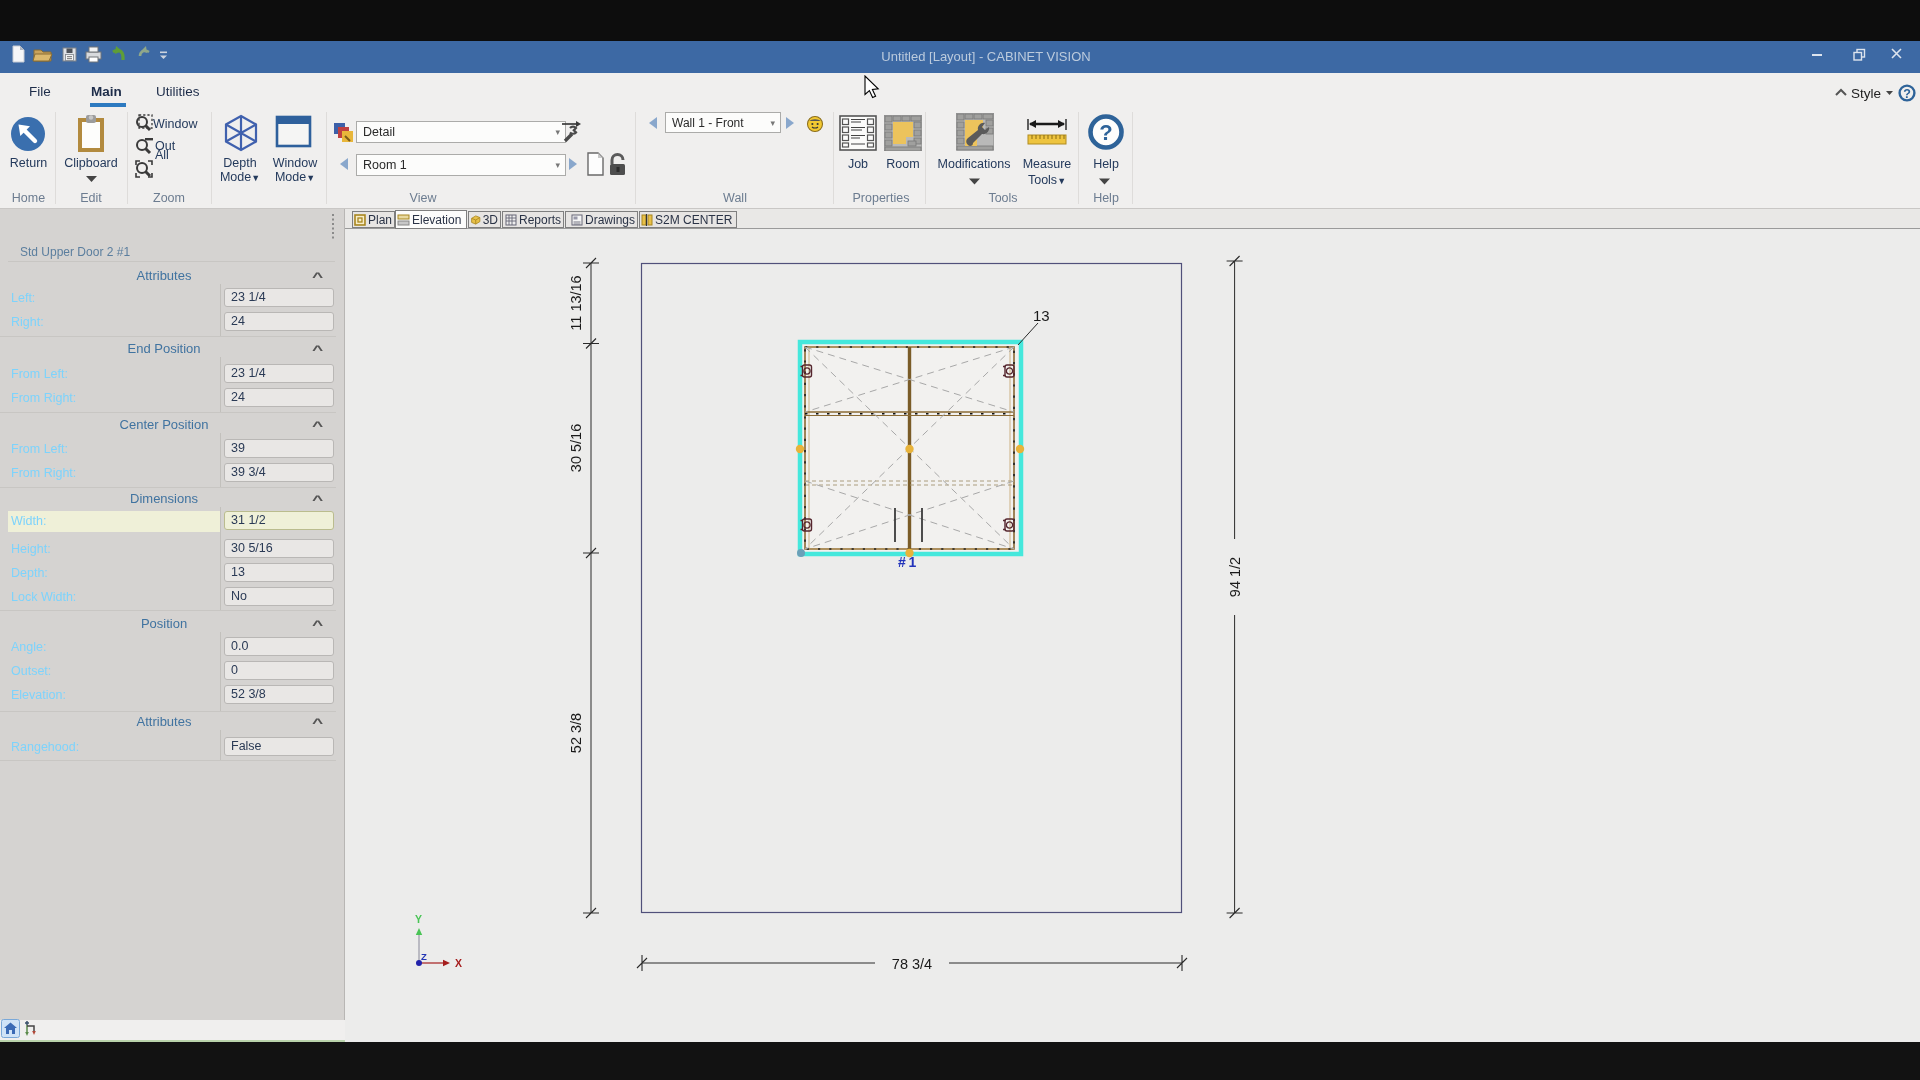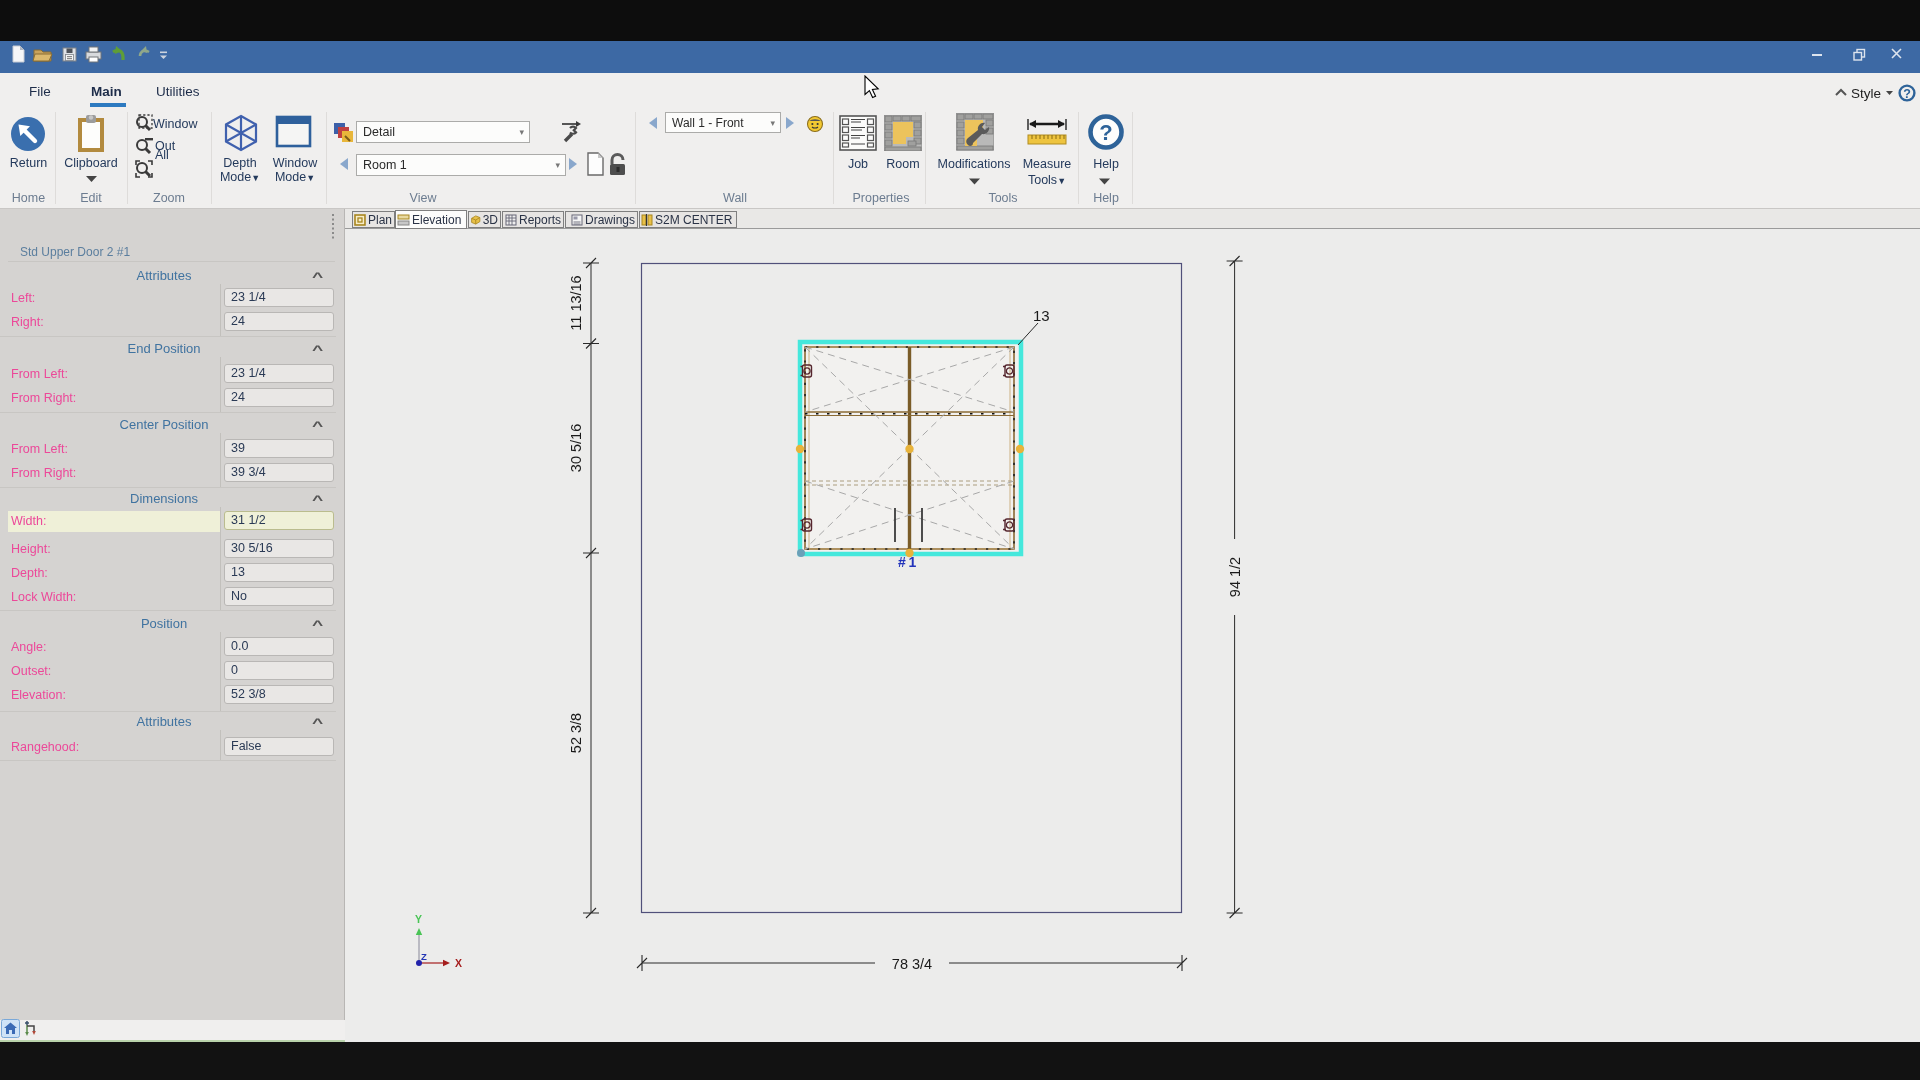--- a/index.html
+++ b/index.html
@@ -14,21 +14,21 @@
 .gsep{top:112px;height:92px;width:1px;background:#dedcda}
 .blabel{font-size:12.5px;color:#243a5c;text-align:center}
 .glabel{font-size:12.5px;color:#6c7c90;text-align:center;top:191px}
 .combo{background:#fcfcfb;border:1px solid #ababa9;font-size:12.5px;color:#2a2a2a;
   padding-left:6px;display:flex;align-items:center}
 .combo .dd{position:absolute;right:5px;color:#777;font-size:9px}
 #panel{left:0;top:209px;width:345px;height:811px;background:#d5d3d1}
 .ptitle{left:20px;top:245px;font-size:12px;color:#5b7e9e}
 .phead{font-size:13px;color:#4073a0;width:300px;text-align:center;left:14px}
 .pchev{left:314px;font-size:12px;color:#555;transform:scaleX(1.6);font-weight:bold}
-.plabel{left:11px;font-size:12.5px;color:#ec4899}
+.plabel{left:11px;font-size:12.5px;color:#7dd3fc}
 .pinput{left:224px;width:110px;height:19px;background:#e9e7e5;border:1px solid #b9b7b5;
   border-radius:3px;font-size:12.5px;color:#2a3a55;padding-left:6px;line-height:17px}
 .psep{left:0;width:336px;height:1px;background:#c8c6c3}
 .pvdiv{left:220px;width:1px;background:#c2c0bc}
 #statusrow{left:0;top:1020px;width:345px;height:20px;background:#f0efee}
 #greenline{left:0;top:1040px;width:1920px;height:2px;background:#b9d3ab}
 #blackbottom{left:0;top:1042px;width:1920px;height:38px;background:#121212}
 .tab{top:211px;height:17px;border:1px solid #7f7f7f;background:#e7e5e3;display:flex;
   align-items:center;font-size:12px;color:#2a3346;padding:0 2px 0 1px;white-space:nowrap;overflow:hidden}
 .tab.sel{background:#fcfcfb;top:210px;height:19px;z-index:5}
@@ -57,20 +57,21 @@
 
 <path d="M113 11 c6 -4 10 0 10 5 v3" fill="none" stroke="#5f9e37" stroke-width="3.2"></path>
 <path d="M116 5 l-1 8 7 -3 z" fill="#5f9e37"></path>
 
 <path d="M149 11 c-5 -3 -9 0 -9 4" fill="none" stroke="#90a88a" stroke-width="2.6"></path>
 <path d="M146 5 l1 7 -6 -2 z" fill="#90a88a"></path>
 
 <rect x="160" y="10.5" width="7" height="1.6" fill="#cdd4de"></rect>
 <path d="M160 14.5 l7 0 -3.5 3.5 z" fill="#cdd4de"></path>
 </svg>
+<div class="abs" id="title-text">Untitled [Layout] - CABINET VISION</div>
 <svg class="abs" style="left:1800px;top:41px" width="120" height="32" viewBox="0 0 120 32">
 <rect x="12" y="13" width="10" height="2" fill="#dde4ee"></rect>
 <rect x="57" y="8.5" width="7.5" height="7.5" fill="none" stroke="#dde4ee" stroke-width="1.4"></rect>
 <rect x="54" y="11.5" width="7.5" height="7.5" fill="#3d69a4" stroke="#dde4ee" stroke-width="1.4"></rect>
 <path d="M92 8 l9 9 m0 -9 l-9 9" stroke="#dde4ee" stroke-width="1.6"></path>
 </svg>
 <div class="abs" id="menurow"></div>
 <div class="abs menutab" style="left:29px">File</div>
 <div class="abs menutab" style="left:91px;font-weight:bold">Main</div>
 <div class="abs menutab" style="left:156px">Utilities</div>
@@ -143,21 +144,21 @@
 <rect x="2" y="2" width="33" height="7" fill="#2e609c"></rect>
 </svg>
 <div class="abs blabel" style="left:268px;top:156px;width:54px">Window</div>
 <div class="abs blabel" style="left:268px;top:170px;width:54px">Mode<span style="font-size:9px">▼</span></div>
 <svg class="abs" style="left:333px;top:122px" width="22" height="22" viewBox="0 0 22 22">
 <rect x="1" y="1" width="11" height="11" fill="#3c5fa8"></rect>
 <rect x="5" y="5" width="11" height="11" fill="#bf4040"></rect>
 <rect x="9" y="9" width="11" height="11" fill="#e8b63a"></rect>
 <path d="M12 14 l5 5" stroke="#7a5c1a" stroke-width="2"></path>
 </svg>
-<div class="abs combo" style="left:356px;top:121px;width:174px;height:22px">Detail<span class="dd">▾</span></div>
+<div class="abs combo" style="left:356px;top:121px;width:210px;height:22px">Detail<span class="dd">▾</span></div>
 <svg class="abs" style="left:560px;top:120px" width="24" height="24" viewBox="0 0 24 24">
 <path d="M2 4 h15" stroke="#3a3a3a" stroke-width="1.7" fill="none"></path>
 <path d="M21 4 l-5 -3 v6 z" fill="#3a3a3a"></path>
 <path d="M5 21 l7 -7" stroke="#4a4a4a" stroke-width="3.4"></path>
 <path d="M10 8 a4 4 0 0 1 6 0 l-2.2 2.2 2.2 2.2 a4 4 0 0 1 -6 0" fill="none" stroke="#4a4a4a" stroke-width="2.2"></path>
 </svg>
 <svg class="abs" style="left:337px;top:156px" width="14" height="16">
       <path d="M11 2 L3 8 L11 14 Z" fill="#89a7cc"></path>
     </svg>
 <div class="abs combo" style="left:356px;top:154px;width:210px;height:22px">Room 1<span class="dd">▾</span></div>

